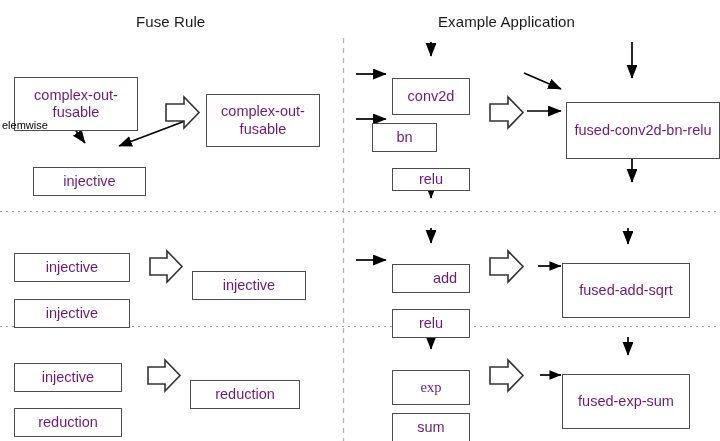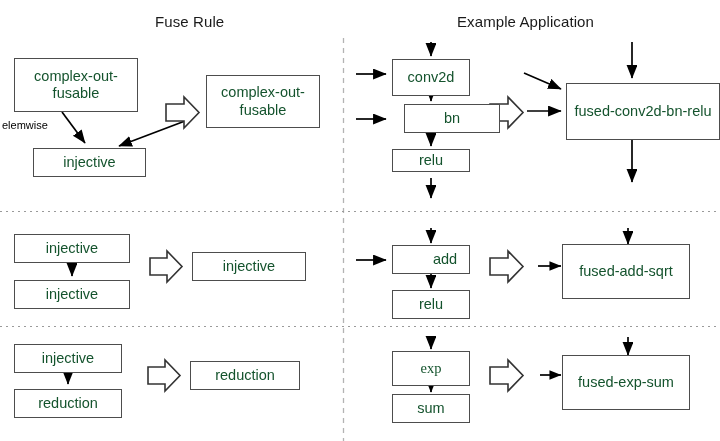--- a/index.html
+++ b/index.html
@@ -18,35 +18,35 @@
     background: #ffffff;
     overflow: hidden;
   }
   .col-title {
     position: absolute;
     font-size: 15px;
     color: #1a1a1a;
     white-space: nowrap;
     text-align: center;
     letter-spacing: 0.1px;
-    margin-left: 19px;
   }
   .nodebox {
     position: absolute;
     box-sizing: border-box;
     border: 1.6px solid #4d4d4d;
     background: #ffffff;
     display: flex;
     align-items: center;
     justify-content: center;
     text-align: center;
     font-size: 14.5px;
     line-height: 1.12;
-    color: #14532d;
+    color: #701a75;
     z-index: 3;
+    margin-top: 19px;
   }
   .nodebox.two-line { line-height: 1.2; }
   .freelabel {
     position: absolute;
     font-size: 11px;
     color: #000000;
     white-space: nowrap;
     z-index: 4;
   }
   svg.layer {
@@ -155,21 +155,21 @@
 
   <div class="nodebox two-line" style="left:14px; top:58px; width:124px; height:54px;">complex-out-fusable</div>
 
   <div class="freelabel" style="left:2px; top:119px;">elemwise</div>
 
   <div class="nodebox" style="left:33px; top:148px; width:113px; height:29px;">injective</div>
 
   <div class="nodebox two-line" style="left:206px; top:75px; width:114px; height:53px;">complex-out-fusable</div>
 
   <div class="nodebox" style="left:392px; top:59px; width:78px; height:37px;">conv2d</div>
-  <div class="nodebox" style="left:404px; top:104px; width:96px; height:29px;text-align:right;">bn</div>
+  <div class="nodebox" style="left:372px; top:104px; width:65px; height:29px;text-align:right;">bn</div>
   <div class="nodebox" style="left:392px; top:149px; width:78px; height:23px;">relu</div>
 
   <div class="nodebox two-line" style="left:566px; top:83px; width:154px; height:57px;">fused-conv2d-bn-relu</div>
 
   <div class="nodebox" style="left:14px; top:234px; width:116px; height:29px;">injective</div>
   <div class="nodebox" style="left:14px; top:280px; width:116px; height:29px;">injective</div>
   <div class="nodebox" style="left:192px; top:252px; width:114px; height:29px;">injective</div>
 
   <div class="nodebox" style="left:392px; top:245px; width:78px; height:29px;padding-left:28px;">add</div>
   <div class="nodebox" style="left:392px; top:290px; width:78px; height:29px;">relu</div>

